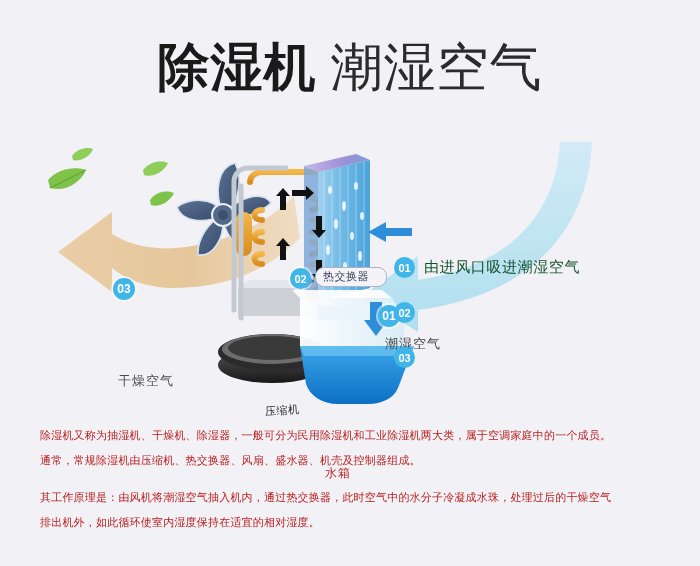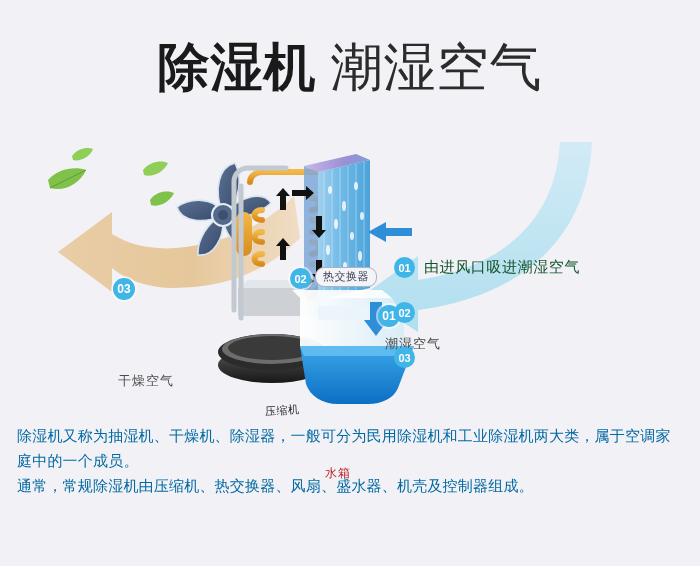--- a/index.html
+++ b/index.html
@@ -81,21 +81,21 @@
   }
   .badge-01 {
     left: 378px; top: 185px;
     width: 22px; height: 22px;
     font-size: 12px;
   }
 
   .callout {
     position: absolute;
     left: 315px; top: 147px;
-    padding: 3px 7px 4px 7px;
+    padding: 3px 17px 4px 7px;
     border: 1px solid #aab2c4;
     border-radius: 9px;
     background: #f3f3f8;
     color: #3b4254;
     font-size: 11px;
     line-height: 1;
     letter-spacing: 0.5px;
     white-space: nowrap;
   }
 
@@ -164,25 +164,25 @@
   .legend-text {
     font-size: 15px;
     color: #14532d;
     letter-spacing: 0.6px;
     white-space: nowrap;
   }
 
   
   .body-text {
     position: absolute;
-    left: 17px;
+    left: 40px;
     width: 654px;
-    font-size: 15px;
+    font-size: 11px;
     line-height: 25px;
-    color: #0369a1;
+    color: #b91c1c;
     letter-spacing: 0.2px;
   }
   #para1 { top: 423px; }
   #para2 { top: 485px; }
   .body-text p { margin: 0; }
 </style>
 </head>
 <body>
 
 <div id="page">
@@ -385,14 +385,18 @@
     </div>
     <div class="legend-row">
       <span class="legend-badge">03</span>
     </div>
   </div>
 
   <div class="body-text" id="para1">
     <p>除湿机又称为抽湿机、干燥机、除湿器，一般可分为民用除湿机和工业除湿机两大类，属于空调家庭中的一个成员。</p>
     <p>通常，常规除湿机由压缩机、热交换器、风扇、盛水器、机壳及控制器组成。</p>
   </div>
+  <div class="body-text" id="para2">
+    <p>其工作原理是：由风机将潮湿空气抽入机内，通过热交换器，此时空气中的水分子冷凝成水珠，处理过后的干燥空气</p>
+    <p>排出机外，如此循环使室内湿度保持在适宜的相对湿度。</p>
+  </div>
 
 </div>
 
 </body></html>

